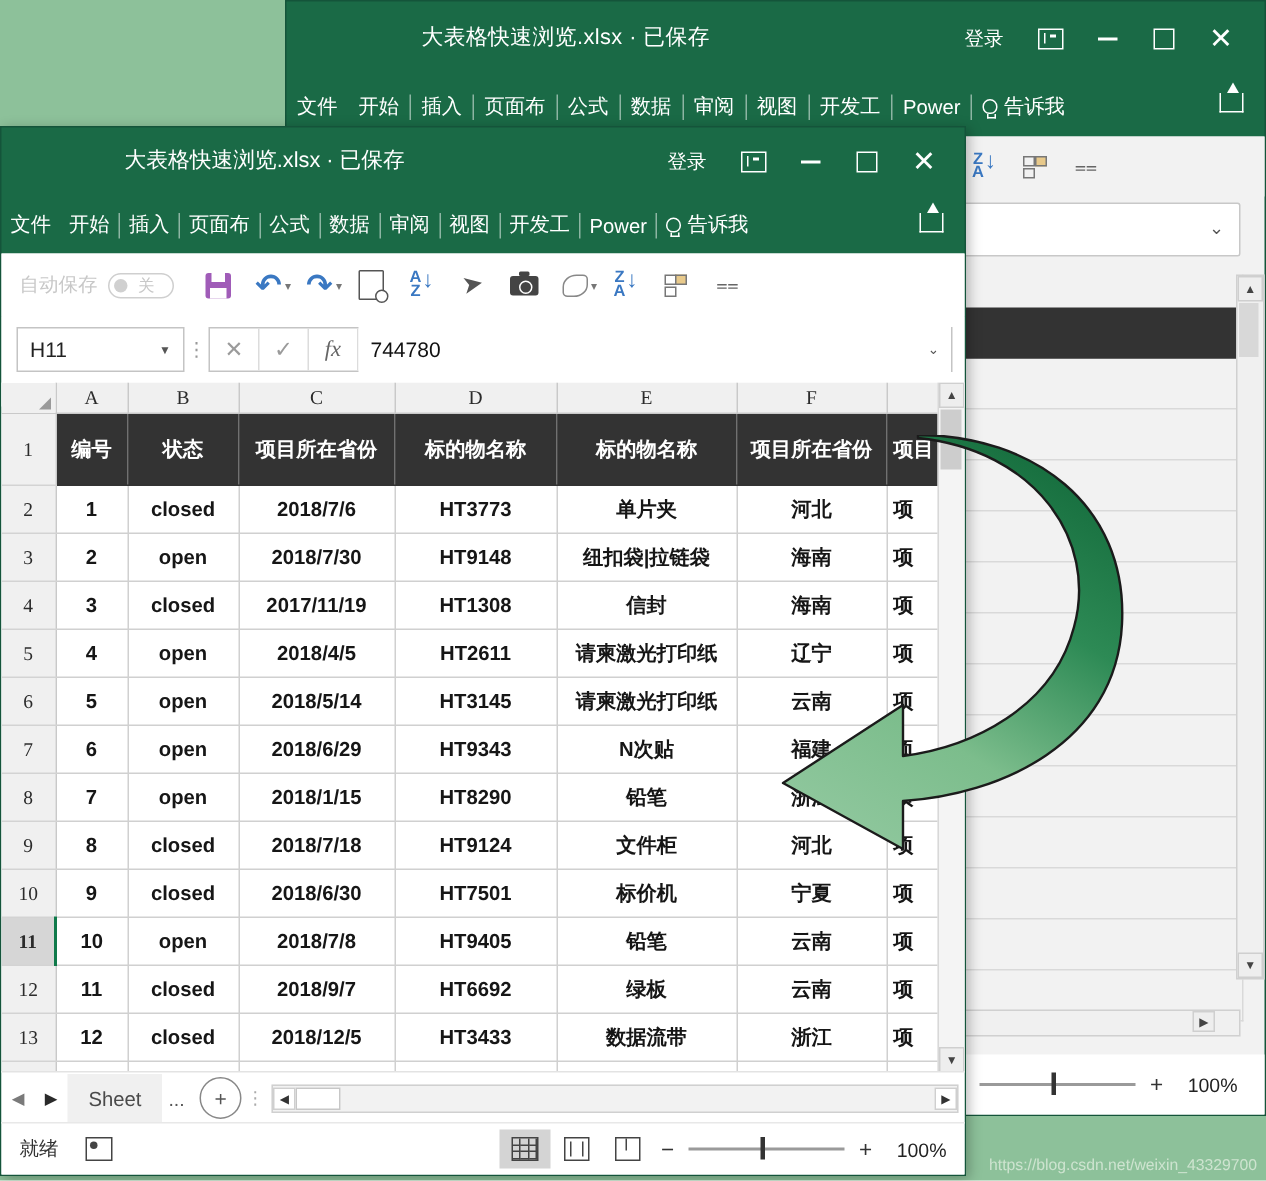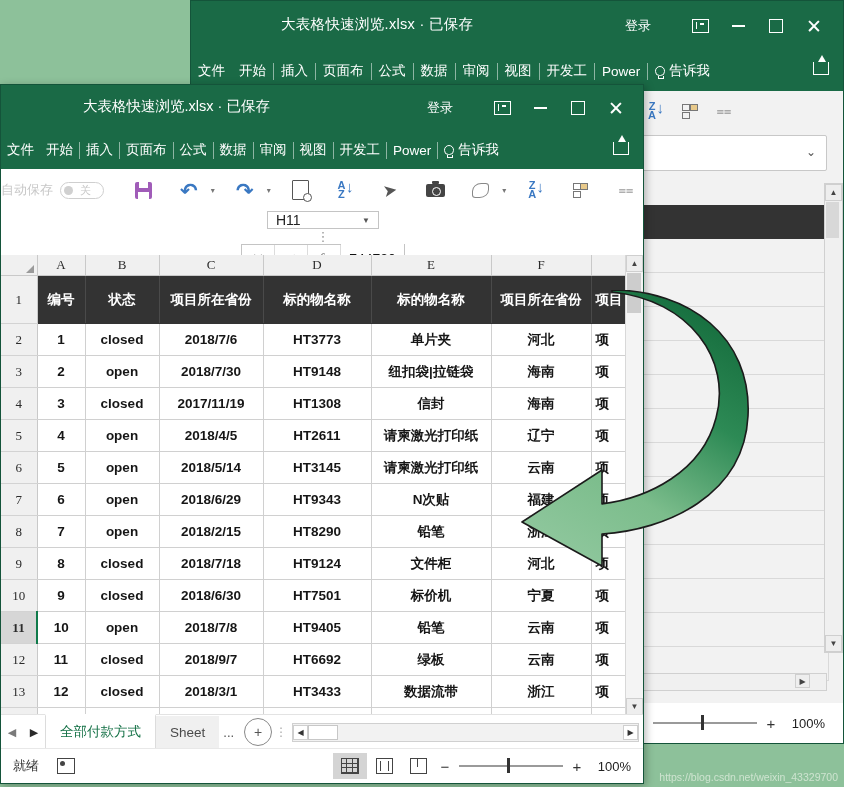--- a/index.html
+++ b/index.html
@@ -11,21 +11,21 @@
     -webkit-font-smoothing:antialiased;
   }
   .win{position:absolute;box-sizing:border-box;}
 
   
   #back-window{left:190px;top:0;width:654px;height:744px;background:#1a6a46;border:1px solid #14543a;}
   #back-titlebar{height:50px;position:relative;color:#fff;}
   #back-title{position:absolute;left:90px;top:14px;font-size:14.5px;letter-spacing:.3px;white-space:nowrap;}
   .tb-right{position:absolute;top:0;height:50px;display:flex;align-items:center;}
   #back-tb-right{right:10px;}
-  .tb-signin{font-size:13px;color:#fff;margin-right:30px;white-space:nowrap;}
+  .tb-signin{font-size:13px;color:#fff;margin-right:12px;white-space:nowrap;}
   .tb-btn{width:38px;height:34px;display:flex;align-items:center;justify-content:center;color:#fff;font-size:15px;}
   .glyph-min{display:block;width:13px;height:1.6px;background:#fff;}
   .glyph-max{display:block;width:12px;height:12px;border:1.6px solid #fff;}
   .glyph-close{font-size:19px;line-height:1;font-weight:300;}
   .glyph-ribbon{display:block;width:15px;height:12px;border:1.6px solid #fff;position:relative;}
   .glyph-ribbon:before{content:"";position:absolute;left:3px;top:1.5px;width:1.6px;height:7px;background:#fff;}
   .glyph-ribbon:after{content:"";position:absolute;left:7px;top:3px;width:4px;height:1.6px;background:#fff;}
 
   #back-ribbon{height:40px;display:flex;align-items:center;color:#fff;position:relative;}
   #back-ribbon .rb{padding:0 7px;font-size:13.5px;white-space:nowrap;}
@@ -54,21 +54,21 @@
   
   #front-window{left:0;top:84px;width:644px;height:700px;background:#1a6a46;border:1px solid #14543a;box-shadow:2px 2px 8px rgba(0,0,0,.28);}
   #front-titlebar{height:46px;position:relative;color:#fff;}
   #front-title{position:absolute;left:82px;top:12px;font-size:14.5px;white-space:nowrap;}
   #front-tb-right{right:8px;height:46px;}
   #front-ribbon{height:38px;display:flex;align-items:center;color:#fff;position:relative;}
   #front-ribbon .rb{padding:0 6px;font-size:13.5px;white-space:nowrap;}
 
   #front-client{position:absolute;left:0;top:84px;right:0;bottom:0;background:#fff;}
   
-  #qat{height:42px;display:flex;align-items:center;padding-left:0;gap:0;background:#fff;justify-content:space-between;}
+  #qat{height:42px;display:flex;align-items:center;padding-left:12px;gap:0;background:#fff;}
   #autosave{display:flex;align-items:center;color:#c8c8c8;font-size:13px;margin-right:12px;}
   #autosave-pill{margin-left:7px;width:44px;height:17px;border:1.4px solid #cfcfcf;border-radius:9px;display:flex;align-items:center;padding:0 3px;box-sizing:border-box;}
   #autosave-knob{width:9px;height:9px;border-radius:50%;background:#d0d0d0;}
   #autosave-off{margin-left:7px;font-size:11px;color:#c8c8c8;}
   .qicon{width:34px;height:30px;display:flex;align-items:center;justify-content:center;position:relative;}
   .qcaret{font-size:8px;color:#777;margin-left:-6px;margin-right:2px;align-self:center;}
   .ic-save{width:17px;height:17px;background:#a05cb8;border-radius:2px;position:relative;}
   .ic-save:before{content:"";position:absolute;left:4px;top:0;width:9px;height:6px;background:#fff;}
   .ic-save:after{content:"";position:absolute;left:3px;bottom:0;width:11px;height:7px;background:#fff;}
   .ic-undo,.ic-redo{font-size:21px;color:#3a78c2;line-height:1;font-weight:bold;}
@@ -79,21 +79,21 @@
   .ic-cursor{font-size:17px;color:#555;transform:rotate(-10deg);}
   .ic-cam{width:19px;height:13px;background:#444;border-radius:2px;position:relative;}
   .ic-cam:before{content:"";position:absolute;left:6px;top:-3px;width:7px;height:3px;background:#444;border-radius:1px;}
   .ic-cam:after{content:"";position:absolute;left:6px;top:3px;width:7px;height:7px;border:1.6px solid #fff;border-radius:50%;}
   .ic-shape{width:15px;height:13px;border:1.6px solid #888;border-radius:55% 20% 55% 20%;}
   .ic-arrange{width:16px;height:15px;position:relative;}
   .ic-arrange span{position:absolute;border:1.5px solid #777;}
   .ic-more{font-size:13px;color:#666;}
 
   
-  #formula-row{height:44px;display:flex;align-items:center;padding:0 8px 16px 10px;background:#fff;flex-direction:column;}
+  #formula-row{height:44px;display:flex;align-items:center;padding:0 8px 16px 10px;background:#fff;}
   #namebox{width:112px;height:30px;border:1px solid #c4c4c4;background:#fff;display:flex;align-items:center;padding:0 8px;box-sizing:border-box;font-size:14px;color:#222;justify-content:space-between;}
   #namebox .cv{font-size:8px;color:#555;}
   #fb-dots{width:16px;text-align:center;color:#999;font-size:13px;letter-spacing:0;}
   #fbar{flex:1;height:30px;border:1px solid #c4c4c4;background:#fff;display:flex;align-items:center;padding:0 8px;box-sizing:border-box;font-size:14px;color:#111;position:relative;}
   #fbar-caret{position:absolute;right:8px;font-size:9px;color:#555;}
   #fbar-frame{flex:1;display:flex;align-items:center;border:1px solid #c4c4c4;height:30px;box-sizing:border-box;}
   .fbtn-box{width:32px;height:28px;display:flex;align-items:center;justify-content:center;color:#9b9b9b;font-size:15px;border-right:1px solid #dcdcdc;}
   .fx{font-style:italic;font-family:"Liberation Serif",serif;font-size:15px;color:#666;}
 
   
@@ -522,21 +522,21 @@
                 <td class="cell">2018/6/29</td>
                 <td class="cell">HT9343</td>
                 <td class="cell">N次贴</td>
                 <td class="cell">福建</td>
                 <td class="cell" style="text-align: left; padding-left: 4px;">项</td>
               </tr>
               <tr class="datarow">
                 <td class="rowh">8</td>
                 <td class="cell">7</td>
                 <td class="cell">open</td>
-                <td class="cell">2018/2/15</td>
+                <td class="cell">2018/1/15</td>
                 <td class="cell">HT8290</td>
                 <td class="cell">铅笔</td>
                 <td class="cell">浙江</td>
                 <td class="cell" style="text-align: left; padding-left: 4px;">项</td>
               </tr>
               <tr class="datarow">
                 <td class="rowh">9</td>
                 <td class="cell">8</td>
                 <td class="cell">closed</td>
                 <td class="cell">2018/7/18</td>
@@ -572,21 +572,21 @@
                 <td class="cell">2018/9/7</td>
                 <td class="cell">HT6692</td>
                 <td class="cell">绿板</td>
                 <td class="cell">云南</td>
                 <td class="cell" style="text-align: left; padding-left: 4px;">项</td>
               </tr>
               <tr class="datarow">
                 <td class="rowh">13</td>
                 <td class="cell">12</td>
                 <td class="cell">closed</td>
-                <td class="cell">2018/3/1</td>
+                <td class="cell">2018/12/5</td>
                 <td class="cell">HT3433</td>
                 <td class="cell">数据流带</td>
                 <td class="cell">浙江</td>
                 <td class="cell" style="text-align: left; padding-left: 4px;">项</td>
               </tr>
               <tr class="datarow">
                 <td class="rowh">14</td>
                 <td class="cell">13</td>
                 <td class="cell">open</td>
                 <td class="cell">2018/4/5</td>
@@ -601,21 +601,20 @@
       <div id="vsb">
         <div class="sb-arrow">▲</div>
         <div id="vsb-thumb"></div>
         <div class="sb-arrow" style="position:absolute;bottom:0;">▼</div>
       </div>
     </div>
 
     <div id="tabs-row">
       <span class="tnav">◀</span>
       <span class="tnav" style="color:#2a2a2a;">▶</span>
-      <span class="stab active">全部付款方式</span>
       <span class="stab inactive">Sheet</span>
       <span style="color:#555;font-size:13px;padding:0 4px;">...</span>
       <span id="tab-plus">+</span>
       <span id="tab-dots">⋮</span>
       <span id="tabs-hsb">
         <span class="hsb-arrow">◀</span>
         <span id="hsb-thumb"></span>
         <span class="hsb-arrow" style="position:absolute;right:0;">▶</span>
       </span>
     </div>

